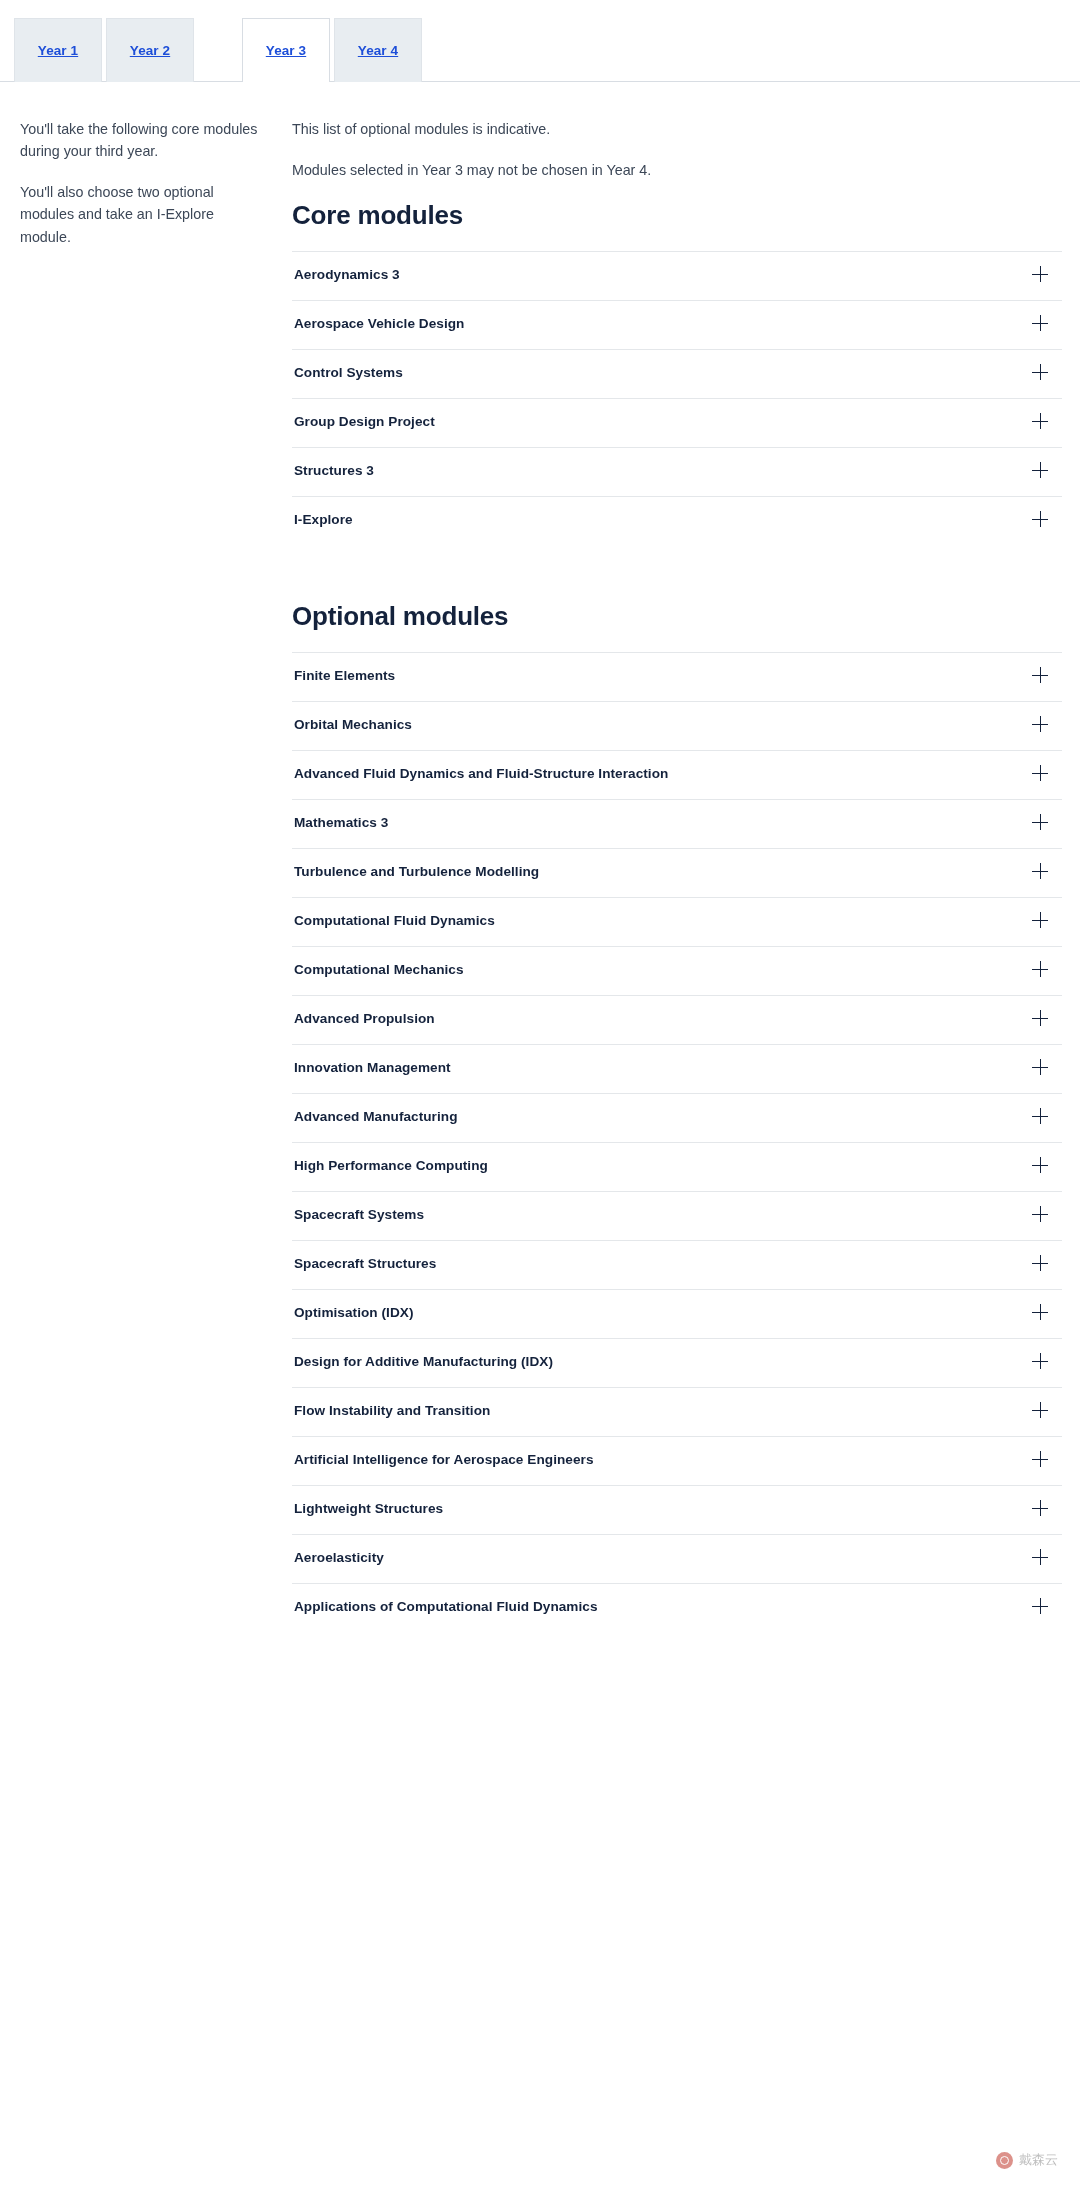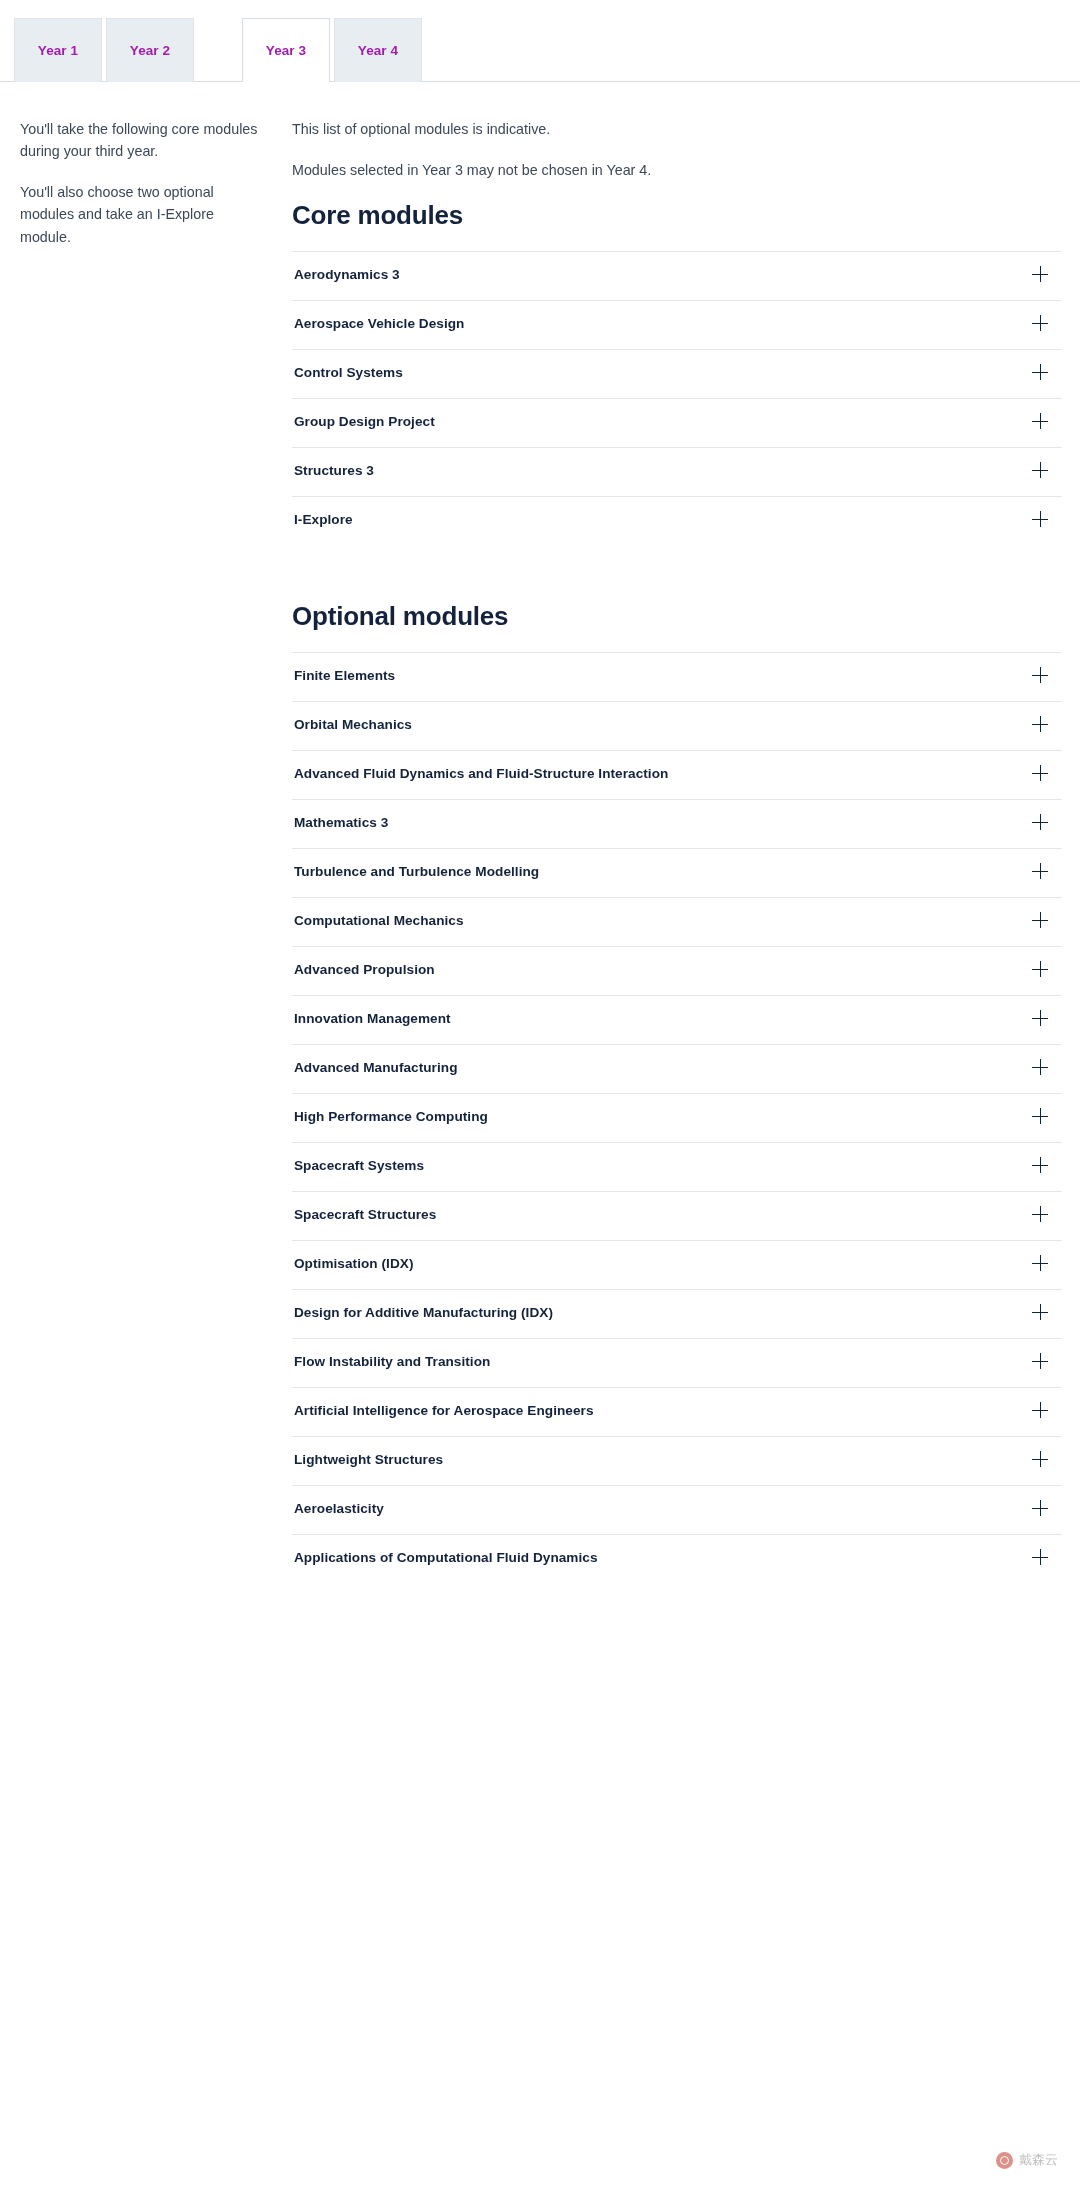--- a/index.html
+++ b/index.html
@@ -39,24 +39,25 @@
     width: 88px;
     height: 64px;
     background: #e8edf1;
     border: 1px solid #dfe4e9;
     border-bottom: none;
     display: flex;
     align-items: center;
     justify-content: center;
     font-size: 13.5px;
     font-weight: bold;
-    color: #a21caf;
+    color: #1d4ed8;
     letter-spacing: 0.1px;
     cursor: pointer;
     z-index: 1;
+    text-decoration: underline;
   }
   .tab + .tab { margin-left: 4px; }
   .tab.active {
     background: #ffffff;
     border-color: #d8dde3;
     z-index: 3;
     margin-left: 48px;
   }
   .tab.active::after {
     content: "";
@@ -256,20 +257,24 @@
         </div>
         <div class="module-row">
           <span class="module-title">Mathematics 3</span>
           <span class="plus-icon"></span>
         </div>
         <div class="module-row">
           <span class="module-title">Turbulence and Turbulence Modelling</span>
           <span class="plus-icon"></span>
         </div>
         <div class="module-row">
+          <span class="module-title">Computational Fluid Dynamics</span>
+          <span class="plus-icon"></span>
+        </div>
+        <div class="module-row">
           <span class="module-title">Computational Mechanics</span>
           <span class="plus-icon"></span>
         </div>
         <div class="module-row">
           <span class="module-title">Advanced Propulsion</span>
           <span class="plus-icon"></span>
         </div>
         <div class="module-row">
           <span class="module-title">Innovation Management</span>
           <span class="plus-icon"></span>

